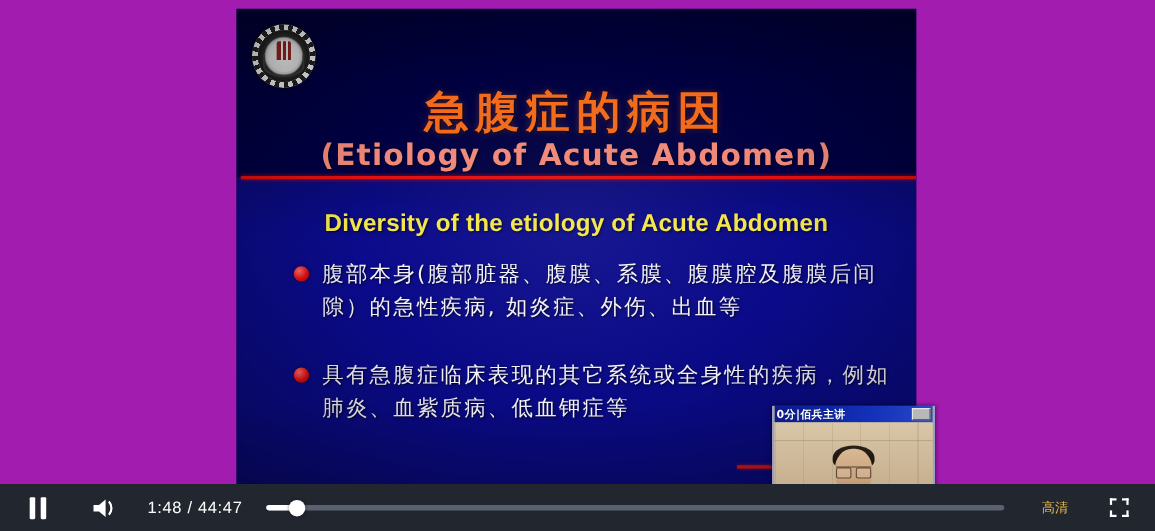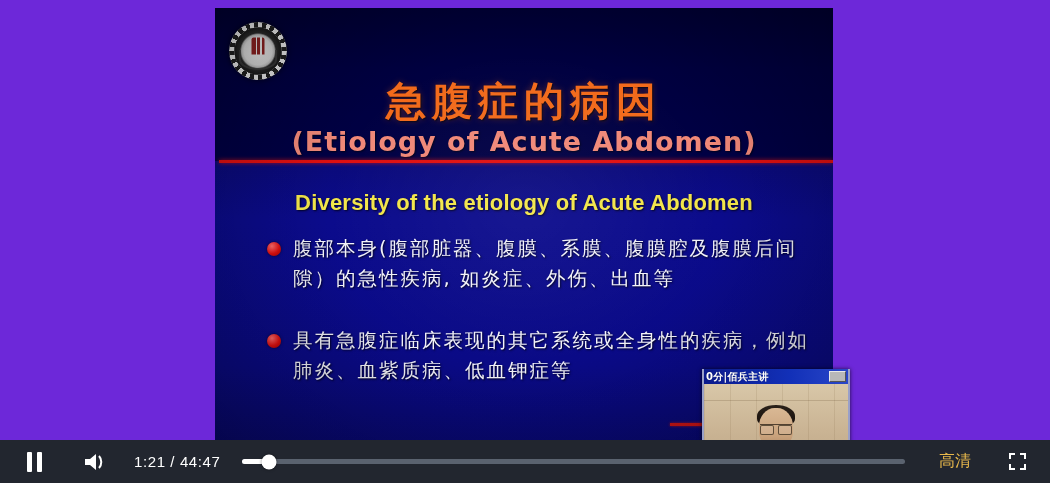--- a/index.html
+++ b/index.html
@@ -14,21 +14,21 @@
     position: relative;
     width: 1050px; height: 483px;
     background: #000000;
     overflow: hidden;
   }
 
   
   #stage {
     position: absolute;
     left: 0; top: 0; width: 1050px; height: 454px;
-    background: #6d28d9;
+    background: #a21caf;
   }
 
   #slide {
     position: absolute;
     left: 215px; top: 8px;
     width: 618px; height: 446px;
     background: #00004d;
     overflow: hidden;
   }
   
@@ -286,21 +286,21 @@
   #progress-handle {
     position: absolute; top: 50%;
     left: 4.05%;
     transform: translate(-50%,-50%);
     width: 15px; height: 15px; border-radius: 50%;
     background: #ffffff;
     box-shadow: 0 0 3px rgba(0,0,0,0.5);
   }
 
   .right-ctl {
-    font-size: 16px;
+    font-size: 12px;
     color: #ffffff;
     padding: 0 16px;
     height: 43px;
     display:flex; align-items:center;
     cursor:pointer;
     white-space: nowrap;
   }
   #quality-button { color: #e8b84b; }
   #fullscreen-button { padding: 0 10px 0 22px; }
 
@@ -378,21 +378,21 @@
       </span>
     </div>
 
     <div class="ctl" id="volume-button">
       <svg width="26" height="22" viewBox="0 0 26 22">
         <polygon points="3,8 8,8 14,3 14,19 8,14 3,14" fill="#ffffff"></polygon>
         <path d="M17 5 A9 9 0 0 1 17 17" stroke="#ffffff" stroke-width="2" fill="none"></path>
       </svg>
     </div>
 
-    <div id="time-display">1:21 / 44:47</div>
+    <div id="time-display">1:48 / 44:47</div>
 
     <div id="progress-wrap">
       <div id="progress-track">
         <div id="progress-played" style="width: 4.05%;"></div>
         <div id="progress-handle" style="left: 4.05%;"></div>
       </div>
     </div>
 
     <div class="right-ctl" id="quality-button">高清</div>
 

